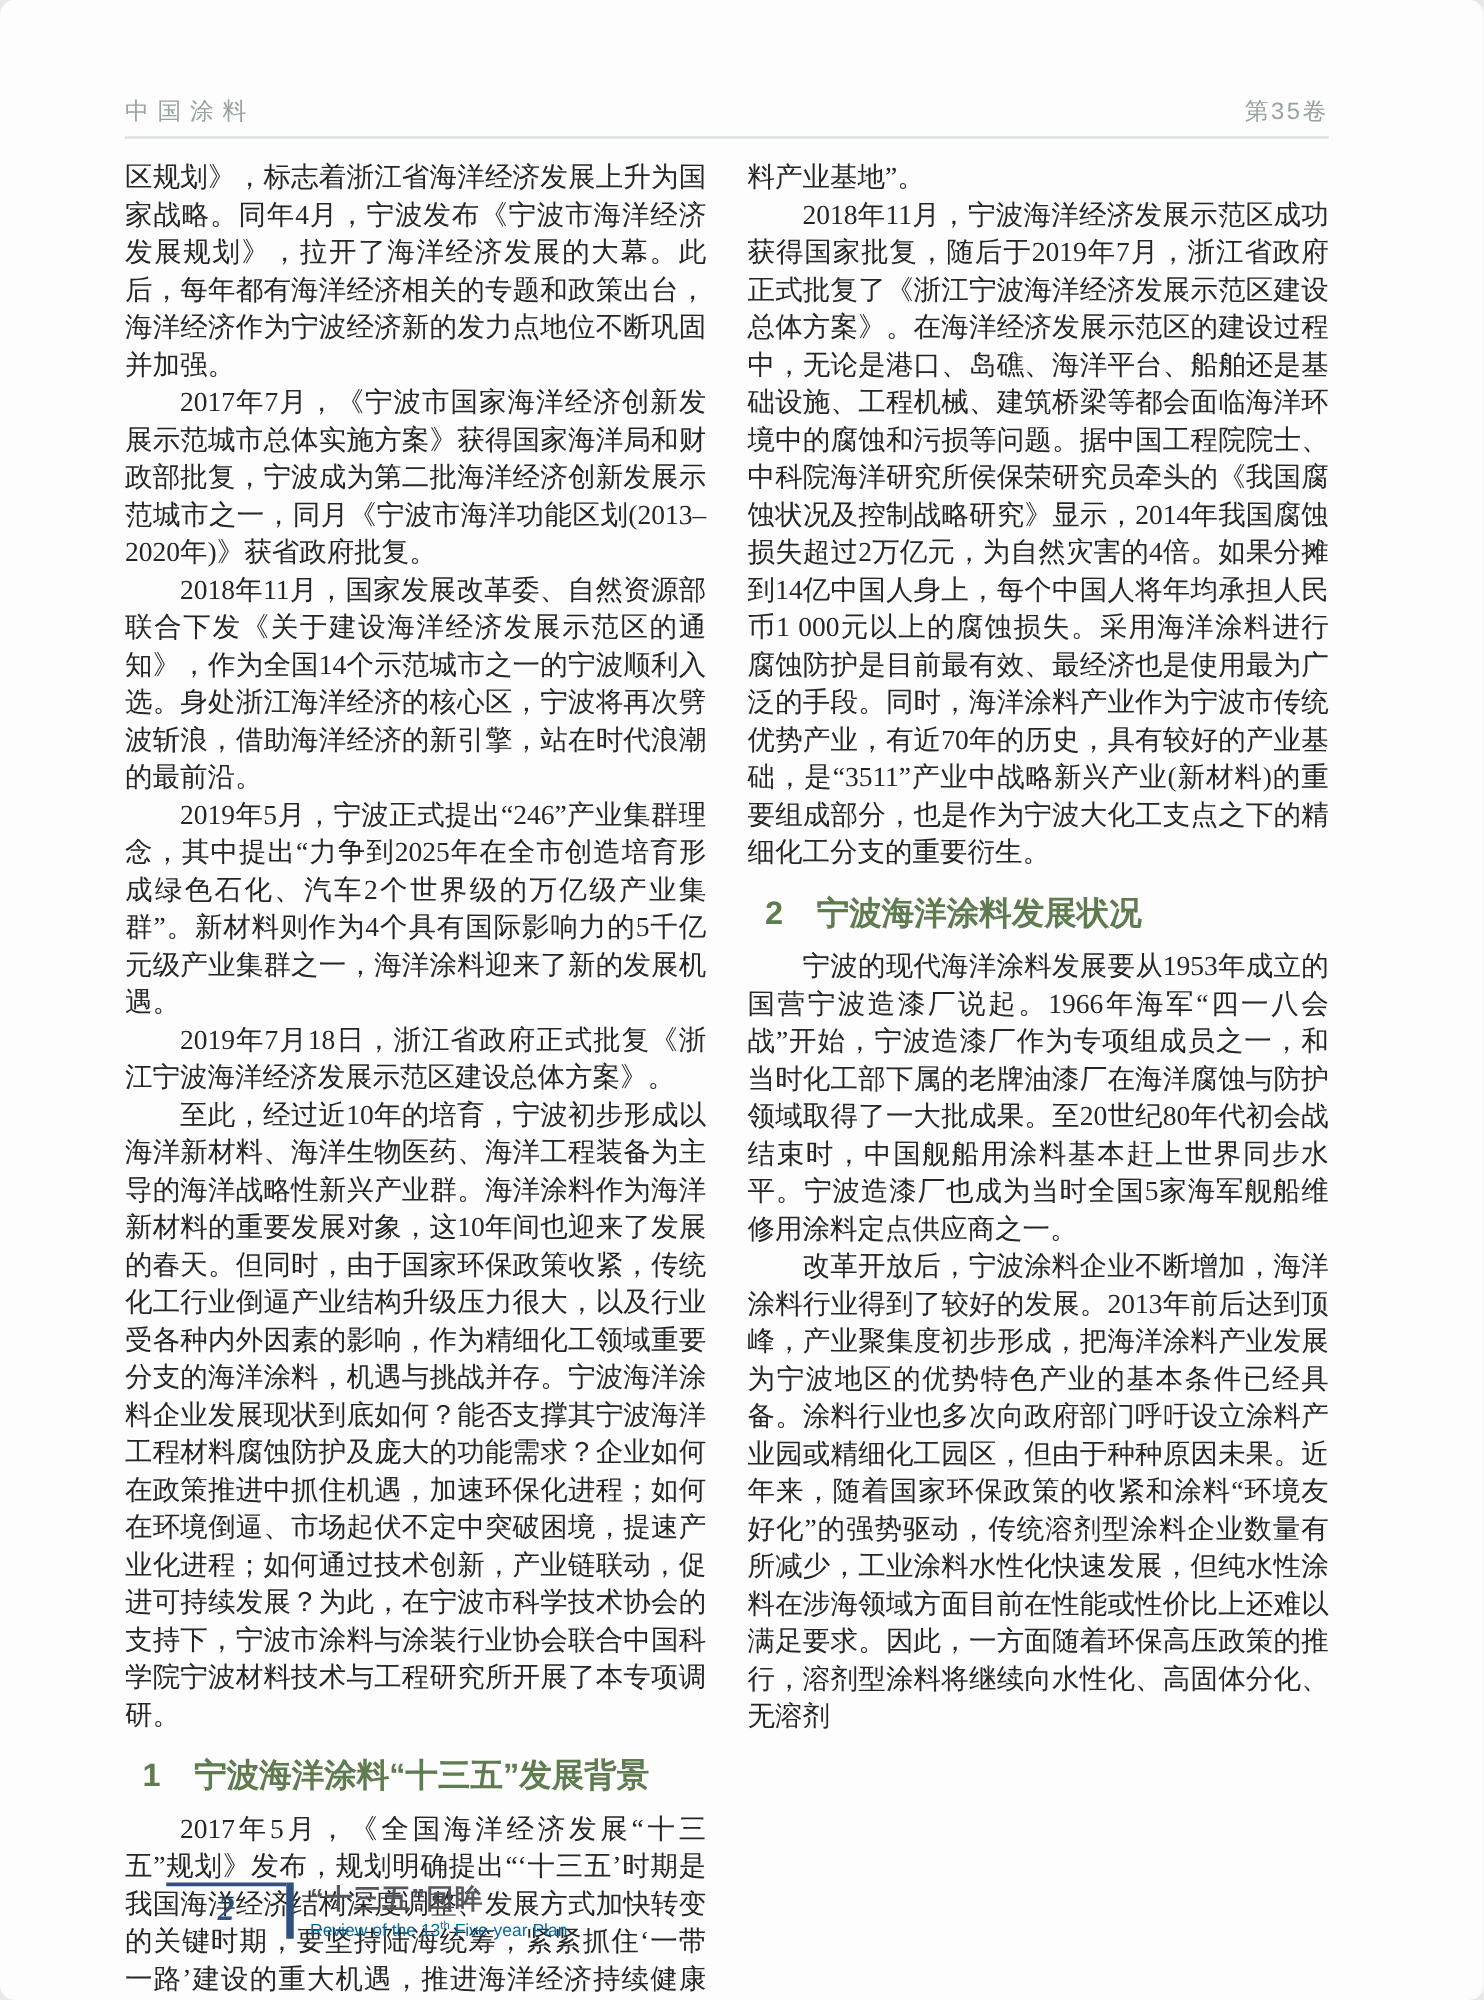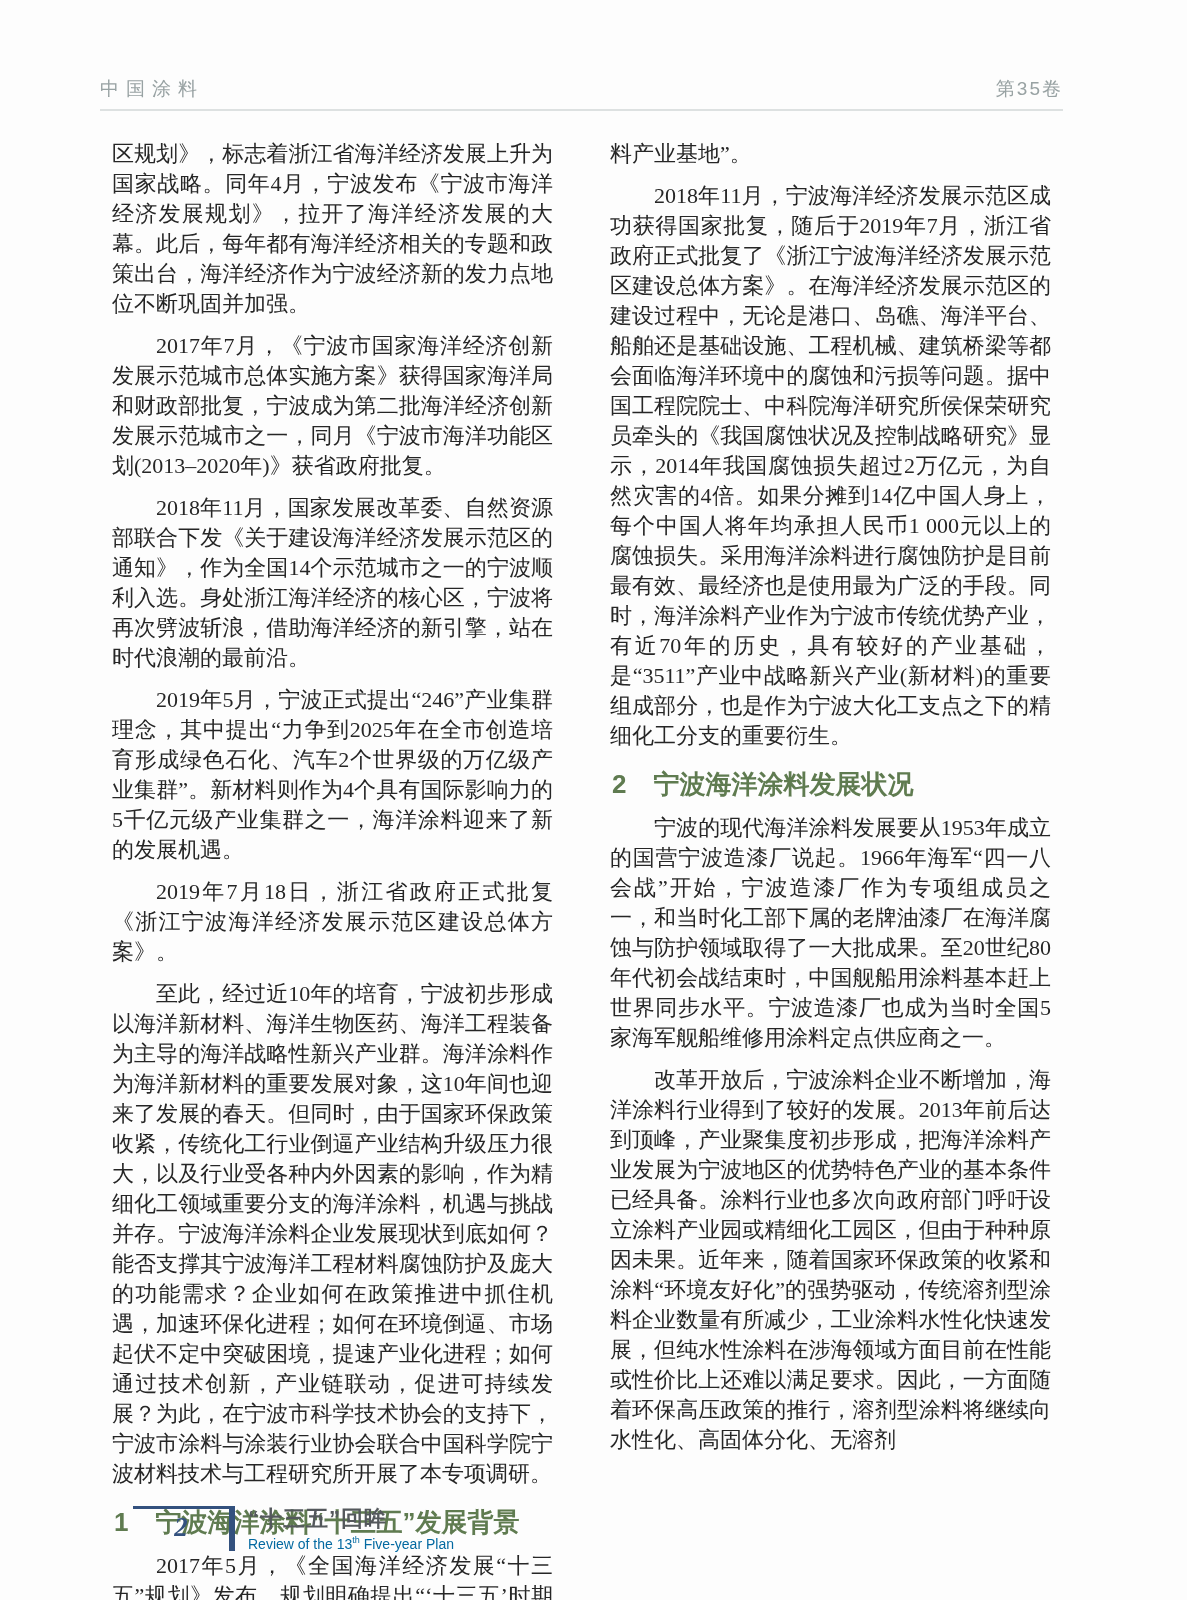--- a/index.html
+++ b/index.html
@@ -5,20 +5,21 @@
   html,body { margin:0; padding:0; }
   body { background:#e8e8e8; }
   .page {
     position: relative;
     width: 1187px;
     height: 1600px;
     background: #fdfdfd;
     margin: 0 auto;
     overflow: hidden;
     font-family: "Liberation Serif", "DejaVu Serif", serif;
+    border-radius: 12px;
   }
   
   .running-head {
     position: absolute;
     left: 100px;
     width: 963px;
     top: 76px;
   }
   .running-head-row {
     display: flex;
@@ -39,21 +40,21 @@
     position: absolute;
     top: 127px;
     width: 465px;
     font-size: 22px;
     line-height: 30px;
     color: #262626;
     text-align: justify;
   }
   .col-left  { left: 100px; }
   .col-right { left: 598px; }
-  .col p { margin: 12px; }
+  .col p { margin: 0; }
   .col p.indent { text-indent: 2em; }
   .section-heading {
     display: flex;
     align-items: baseline;
     padding-left: 14px;
     margin: 17px 0 11px 0;
     font-family: "Liberation Sans", "DejaVu Sans", sans-serif;
     font-weight: bold;
     font-size: 26px;
     line-height: 33px;

